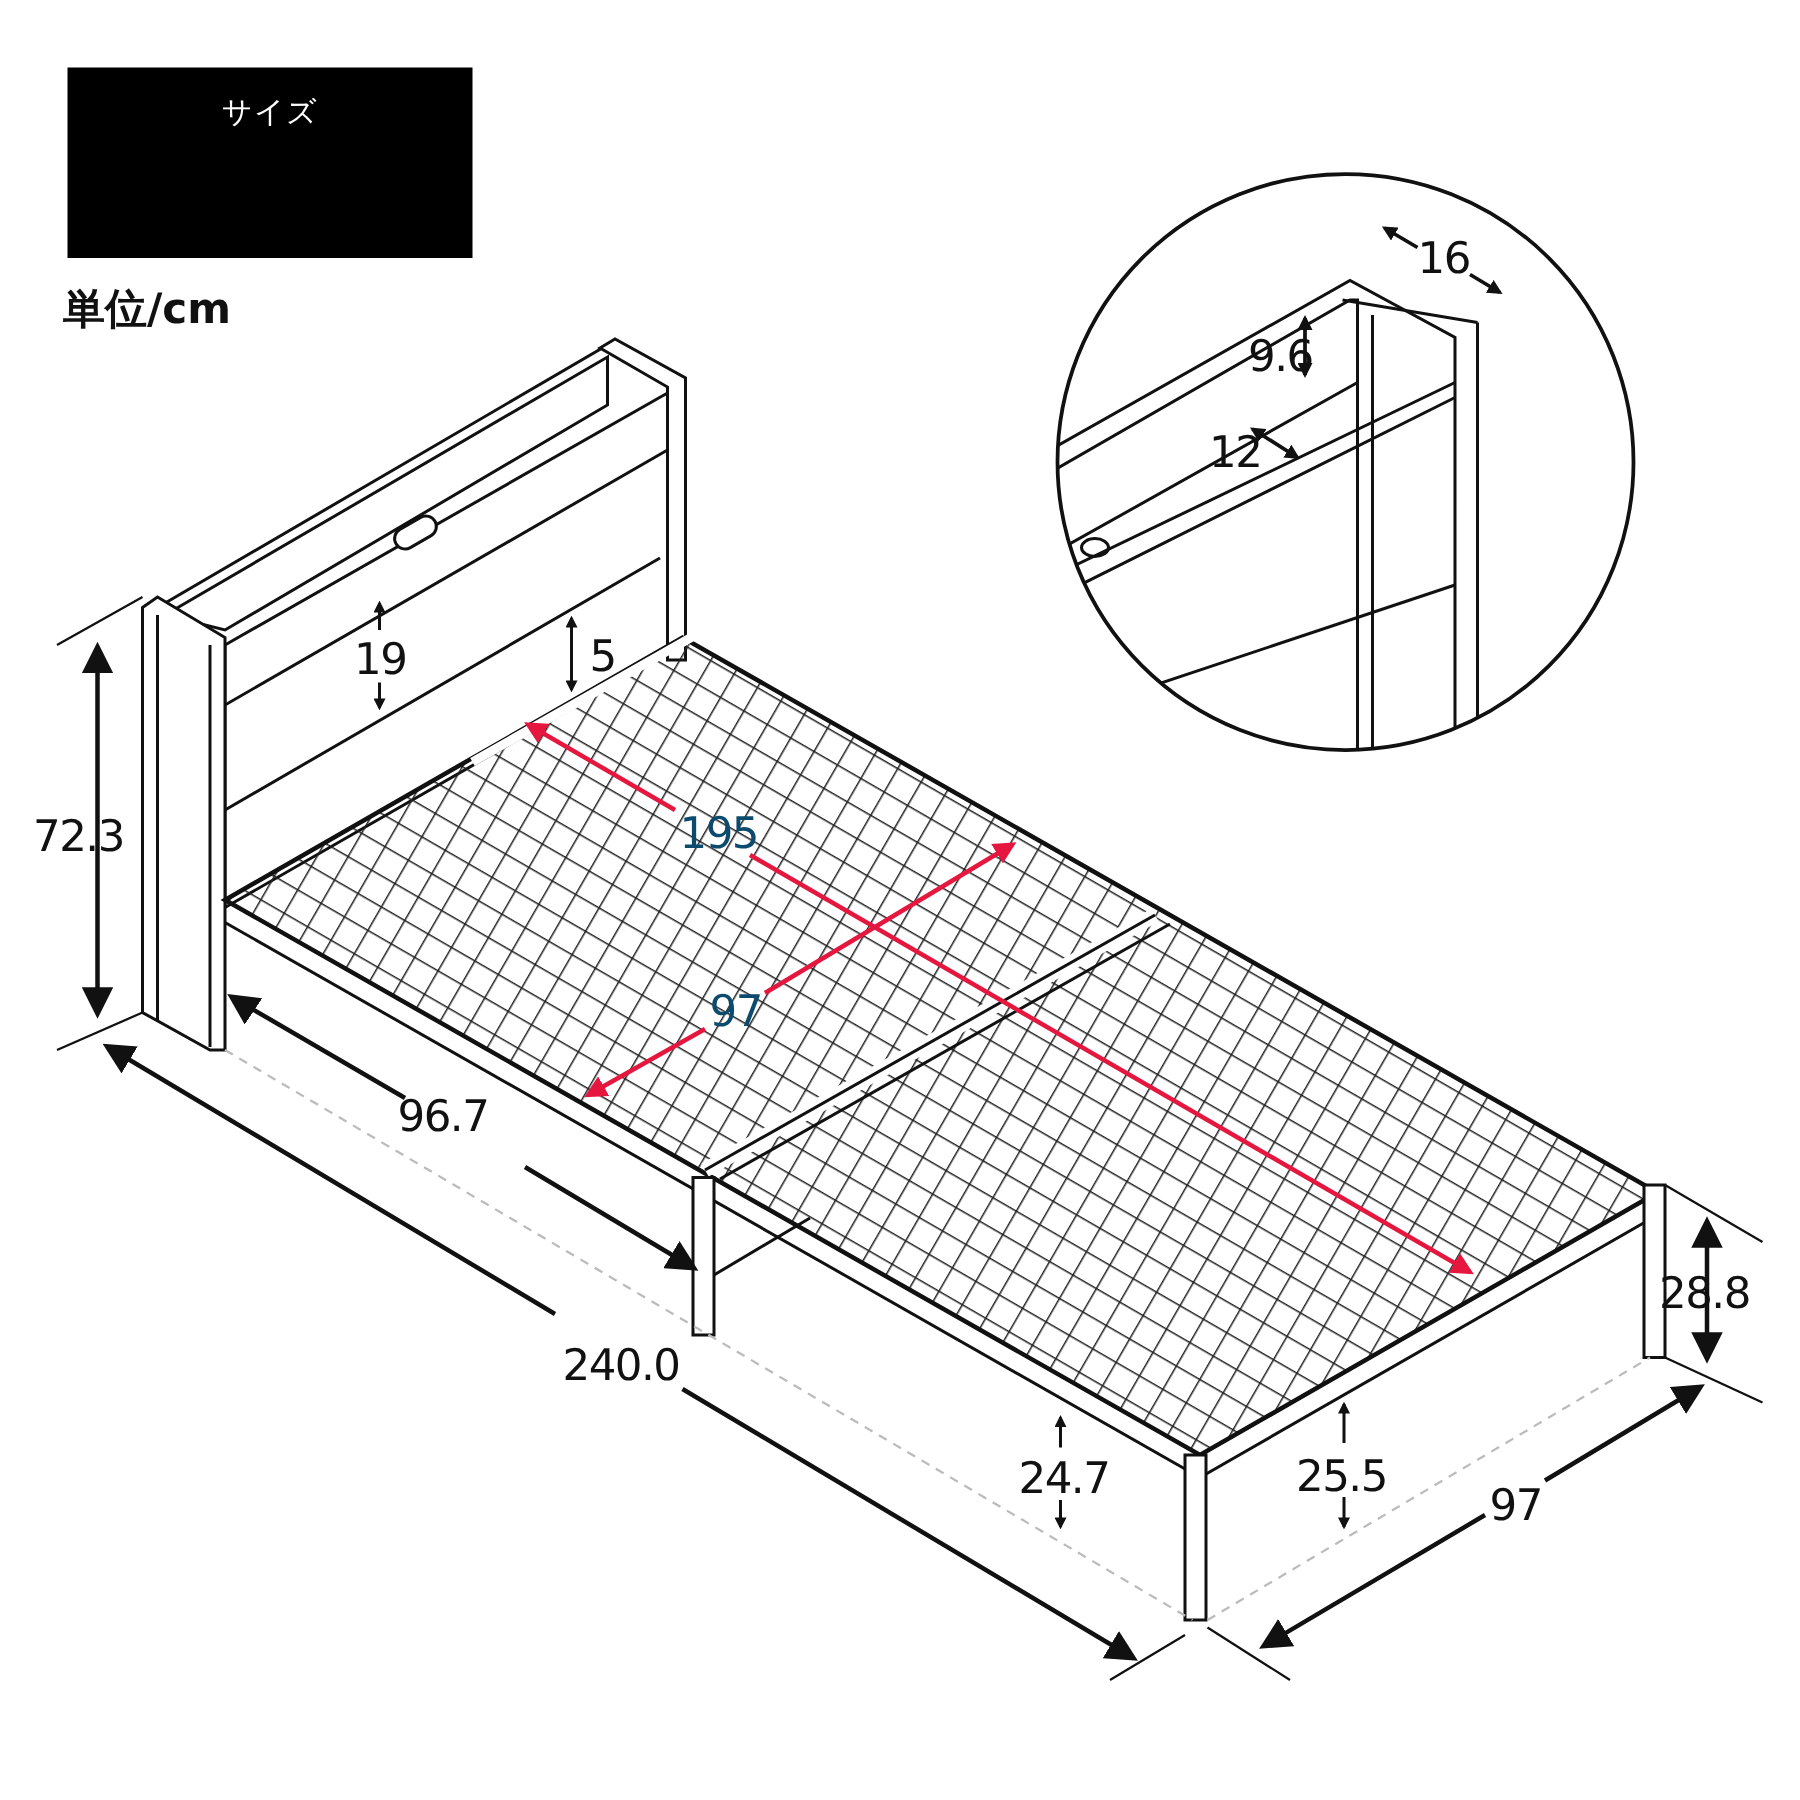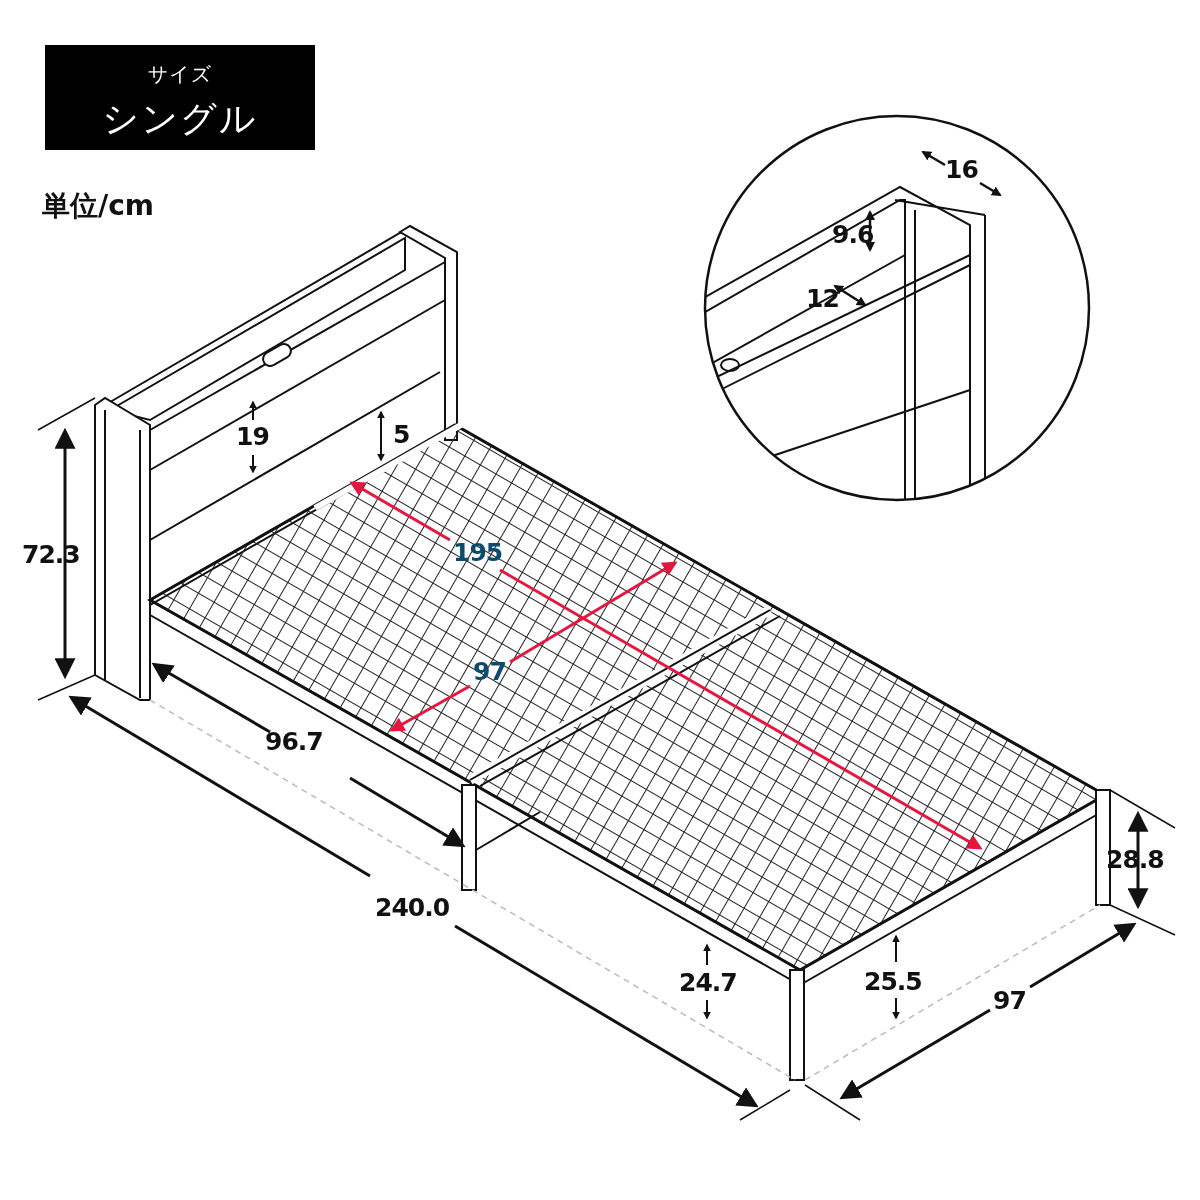--- a/index.html
+++ b/index.html
@@ -1,33 +1,32 @@
 <!DOCTYPE html>
 <html><head>
 <meta charset="utf-8">
 <style>
   html, body { margin:0; padding:0; background:#ffffff; }
   body { width:1200px; height:1200px; position:relative; overflow:hidden;
          font-family:"DejaVu Sans", sans-serif; color:#111; }
-  .size-box { position:absolute; left:45px; top:45px; width:270px; height:105px;
+  .size-box { position:absolute; left:45px; top:45px; width:270px; height:127px;
               background:#000; color:#fff; text-align:center; }
   .size-sub { position:absolute; top:16px; left:0; right:0; font-size:20px; letter-spacing:1px; }
   .size-main { position:absolute; top:50px; left:0; right:0; font-size:36px; letter-spacing:2px; }
   .unit { position:absolute; left:42px; top:162px; font-size:28px; font-weight:bold;margin-top:25px; }
   svg.diagram { position:absolute; left:0; top:0; }
-  .dim { position:absolute; font-size:25px; font-weight:bold; letter-spacing:-1px;
+  .dim { position:absolute; font-size:29px; font-weight:normal; letter-spacing:-1px;
          background:transparent; white-space:nowrap; }
   .dim.red { color:#0c4a6e; }
 </style>
 </head>
 <body>
 
 <div class="size-box">
   <div class="size-sub">サイズ</div>
-  <div class="size-main">シングル</div>
 </div>
 <div class="unit">単位/cm</div>
 
 <svg class="diagram" width="1200" height="1200" viewBox="0 0 1200 1200">
   <defs>
     <marker id="ab" viewBox="0 0 10 10" refX="8" refY="5" markerWidth="7" markerHeight="7" orient="auto-start-reverse">
       <path d="M0,0 L10,5 L0,10 z" fill="#111"></path>
     </marker>
     <marker id="abs" viewBox="0 0 10 10" refX="8" refY="5" markerWidth="4" markerHeight="4" orient="auto-start-reverse">
       <path d="M0,0 L10,5 L0,10 z" fill="#111"></path>

